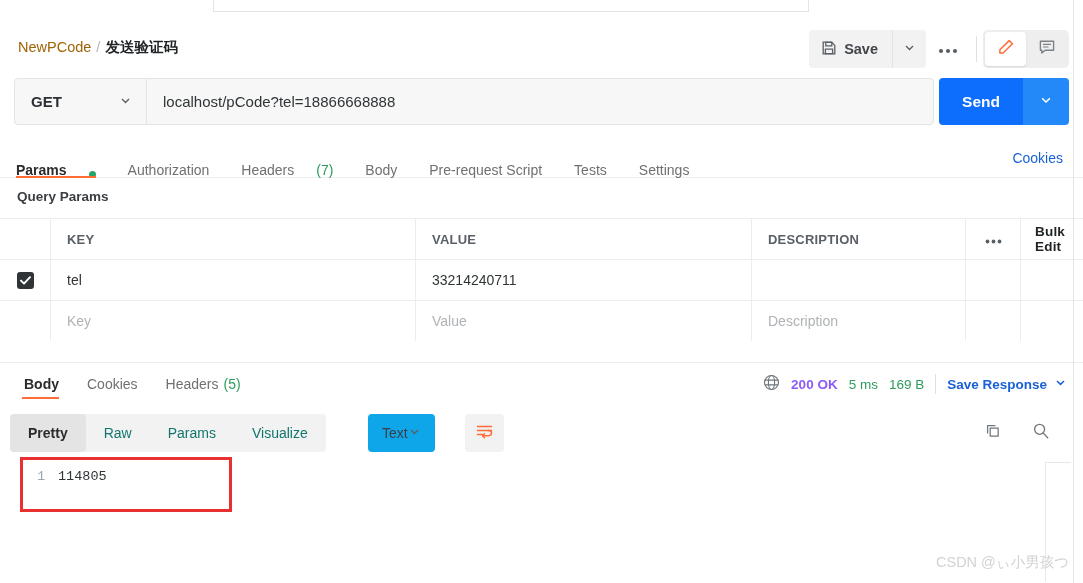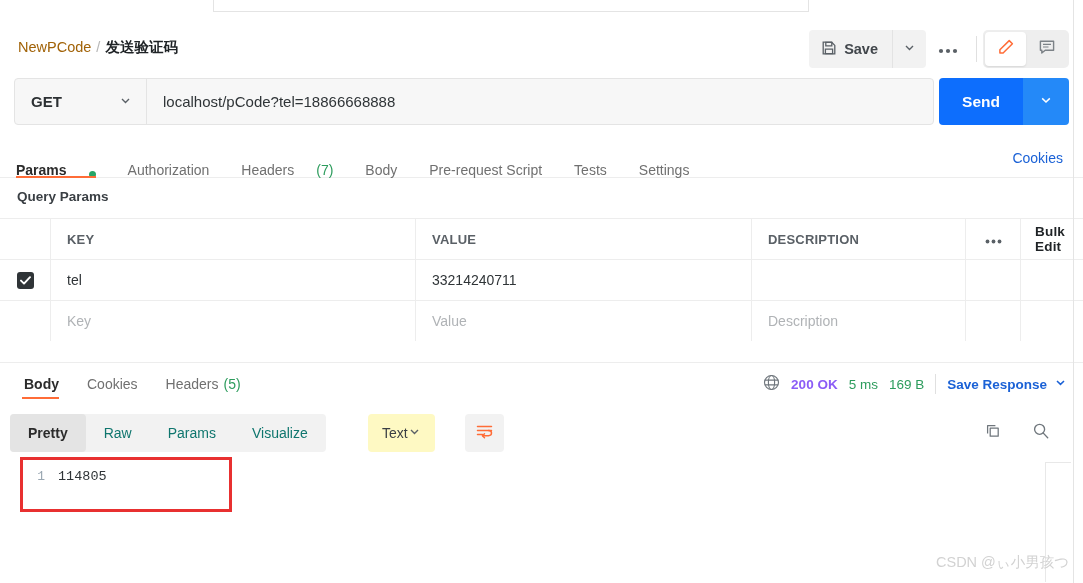--- a/index.html
+++ b/index.html
@@ -101,21 +101,21 @@
   .m-dim  { color:#2d9c5d; }
   .metasep{ width:1px; height:20px; background:#e0e0e0; }
   .saveresp { color:#1a61d6; font-weight:700; cursor:pointer; display:flex; align-items:center; gap:7px; }
 
   
   .bodybar { position:absolute; left:0; top:408px; width:1083px; height:50px; }
   .pills { position:absolute; left:10px; top:6px; display:flex; background:#f2f2f2; border-radius:4px; height:38px; padding:0; }
   .pill { display:flex; align-items:center; padding:0 18px; font-size:14px; color:#0f766e; border-radius:4px; cursor:pointer; }
   .pill.active { background:#e4e4e4; color:#2b2b2b; font-weight:600; }
   .typesel { position:absolute; left:368px; top:6px; height:38px; display:flex; align-items:center; 
-             padding:0 14px; background:#fef9c3; border-radius:4px; font-size:14px; color:#3a3f44; cursor:pointer; }
+             padding:0 14px; background:#0ea5e9; border-radius:4px; font-size:14px; color:#3a3f44; cursor:pointer; }
   .wrapbtn { position:absolute; left:465px; top:6px; width:39px; height:38px; background:#f2f2f2; border-radius:4px;
              display:flex; align-items:center; justify-content:center; cursor:pointer; }
   .bodyicons { position:absolute; right:31px; top:6px; height:38px; display:flex; align-items:center; gap:26px; }
   .bi { width:22px; height:22px; display:flex; align-items:center; justify-content:center; cursor:pointer; }
 
   
   .respbody { position:absolute; left:0; top:458px; width:1083px; height:125px; background:#fff; }
   .codeline { position:absolute; left:0; top:0; display:flex; align-items:flex-start; padding-top:11px; }
   .gutter { width:58px; text-align:right; padding-right:13px; font-family:"Liberation Mono", monospace;
             font-size:13px; color:#9aa7b2; }

